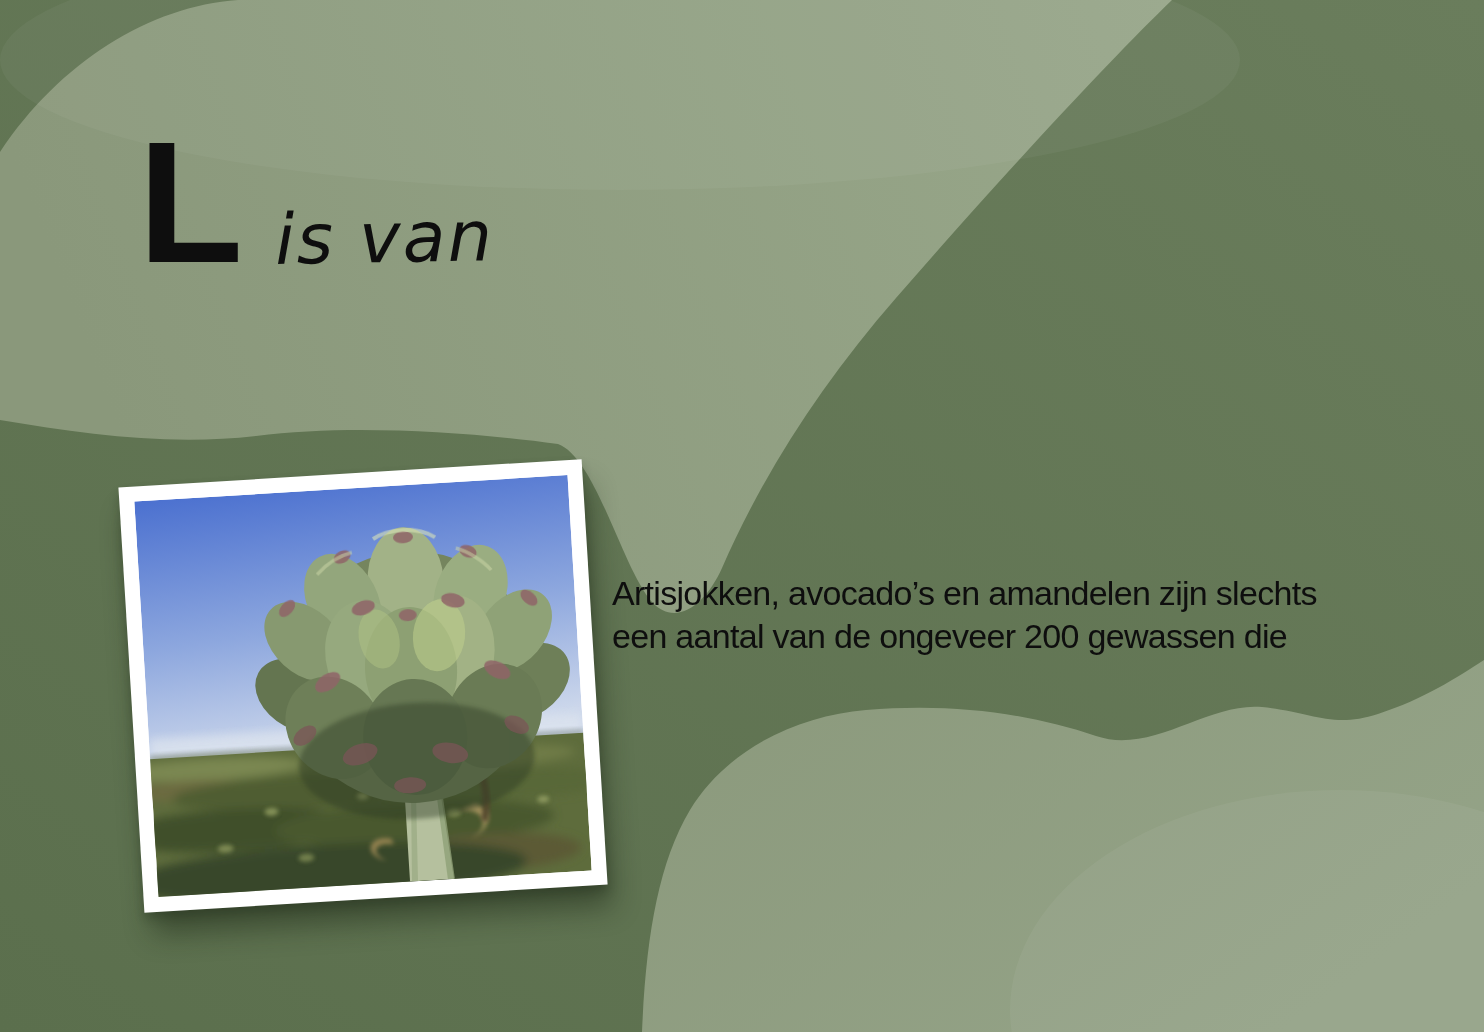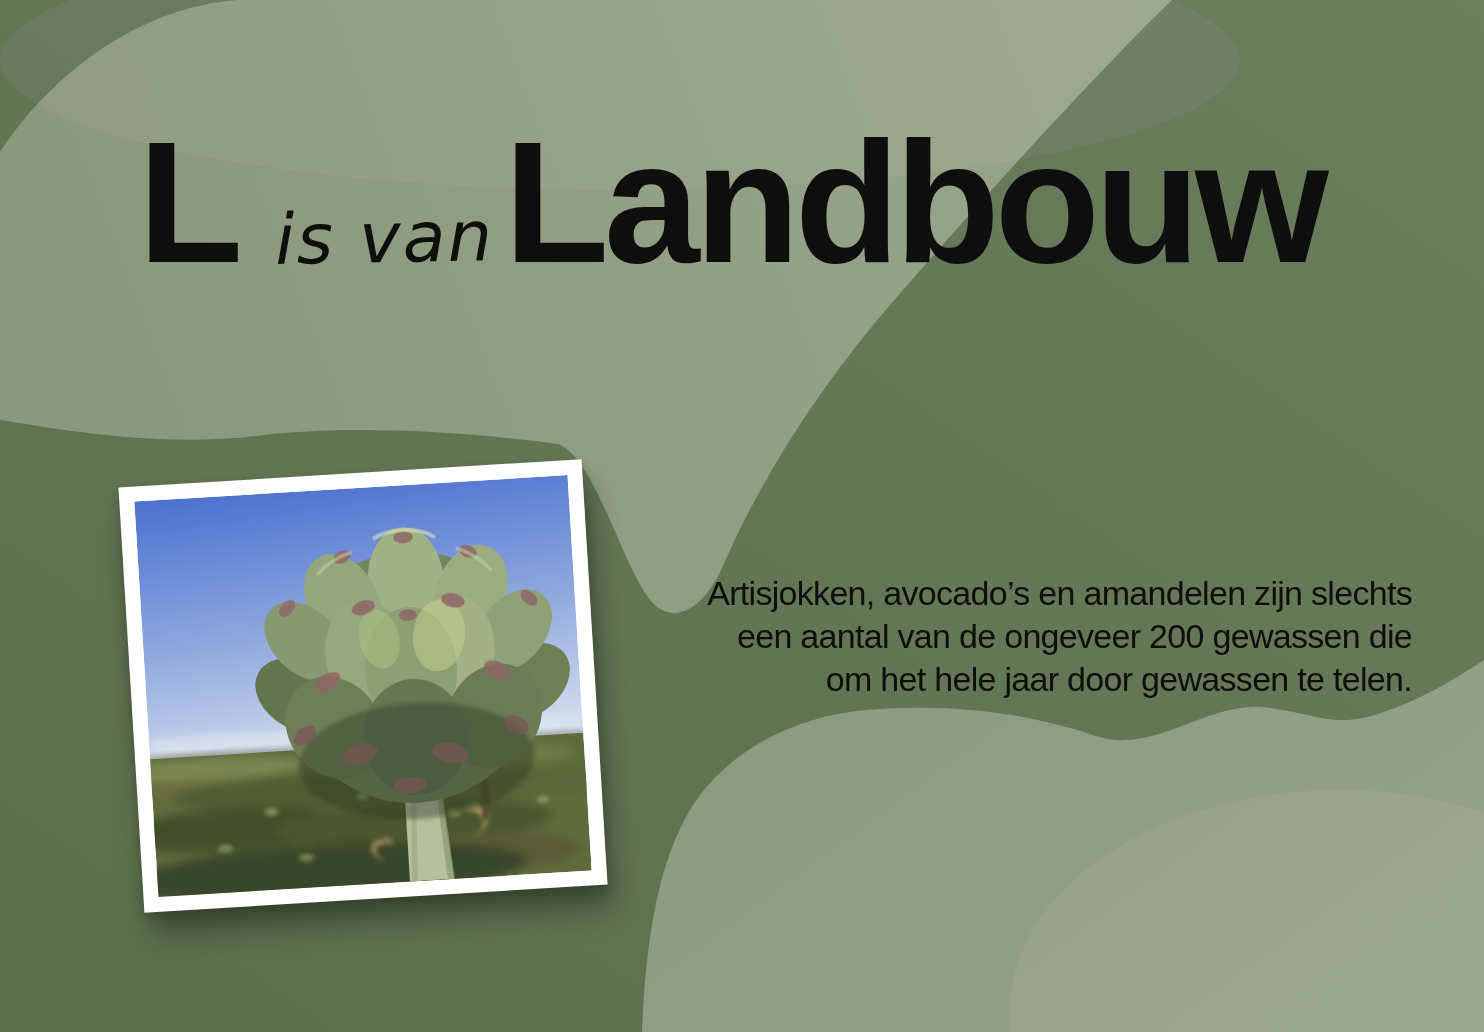--- a/index.html
+++ b/index.html
@@ -32,21 +32,21 @@
     position:absolute;left:131px;top:473px;width:434px;height:396px;
     background:var(--frame-white,#ffffff);
     padding:15px;
     transform:rotate(-3.5deg);
     box-shadow:6px 24px 28px -2px rgba(25,35,18,0.48), 0 6px 10px rgba(25,35,18,0.25);
   }
   .photo svg{display:block;width:434px;height:396px;}
   
   .paragraph{
     position:absolute;left:612px;top:572px;width:800px;
-    text-align:right;color:var(--text-black,#0e0e0e);
+    text-align:left;color:var(--text-black,#0e0e0e);
     font-size:34px;line-height:43px;letter-spacing:-0.7px;
   }
   .body-line{white-space:nowrap;}
 </style>
 </head>
 <body>
 
 <div class="canvas">
 
   <svg class="bg-svg" viewBox="0 0 1484 1032" preserveAspectRatio="none" aria-hidden="true">
@@ -83,21 +83,20 @@
              C 1312,712 1332,729 1378,714
              C 1424,699 1458,677 1484,660
              L 1484,1032 Z"></path>
     <ellipse cx="620" cy="60" rx="620" ry="130" fill="#ffffff" opacity="0.045"></ellipse>
     <ellipse cx="1340" cy="1010" rx="330" ry="220" fill="#ffffff" opacity="0.05"></ellipse>
   </svg>
 
   <div class="title">
     <span class="title-letter">L</span>
     <span class="title-connector">is van</span>
-    <span class="title-word">Landbouw</span>
   </div>
 
   <div class="photo">
     <svg viewBox="0 0 434 396" preserveAspectRatio="none" aria-hidden="true">
       <defs>
         <linearGradient id="skyGrad" x1="0.1" y1="0" x2="0.25" y2="1">
           <stop offset="0" stop-color="var(--sky-blue-top,#4d72d0)"></stop>
           <stop offset="0.55" stop-color="var(--sky-blue-mid,#8da7de)"></stop>
           <stop offset="1" stop-color="var(--sky-blue-horizon,#ccd7eb)"></stop>
         </linearGradient>
@@ -193,16 +192,15 @@
         <path d="M 236,52 C 252,42 282,42 298,54" stroke="#d9e2b8" stroke-width="4" fill="none" opacity="0.6"></path>
         <path d="M 178,84 C 190,72 204,66 214,64" stroke="#cdd8a8" stroke-width="3.5" fill="none" opacity="0.5"></path>
         <path d="M 318,66 C 330,70 344,80 352,90" stroke="#cdd8a8" stroke-width="3.5" fill="none" opacity="0.5"></path>
       </g>
     </svg>
   </div>
 
   <div class="paragraph">
       <div class="body-line">Artisjokken, avocado’s en amandelen zijn slechts</div>
       <div class="body-line">een aantal van de ongeveer 200 gewassen die</div>
-      <div class="body-line">om het hele jaar door gewassen te telen.</div>
     </div>
 
 </div>
 
 </body></html>

